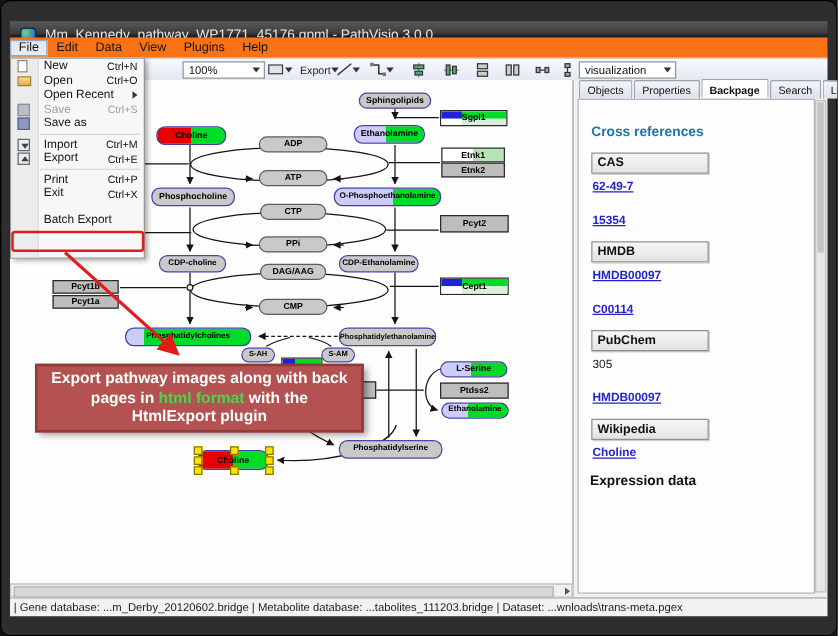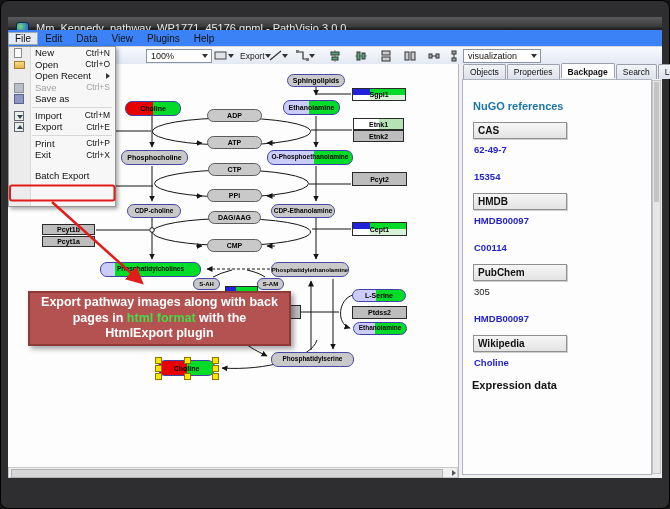--- a/index.html
+++ b/index.html
@@ -5,21 +5,21 @@
   html,body{margin:0;padding:0;background:#141414;font-family:"Liberation Sans",sans-serif;}
   #win{position:relative;width:670px;height:509px;background:#2e2e30;border-radius:8px;overflow:hidden;
        box-shadow:0 0 0 1px #000 inset;}
   
   .titlebar{position:absolute;left:8px;top:17px;width:654px;height:22px;
     background:linear-gradient(#5a5a5c 0%,#3a3a3c 45%,#232325 50%,#141416 100%);
     display:flex;align-items:center;color:#e6e6e6;font-size:11px;}
   .app-icon{width:11px;height:11px;margin:0 7px 0 8px;border-radius:3px;
     background:radial-gradient(circle at 30% 30%,#7ad47a,#1f6fd0 75%);border:1px solid #0a2a4a;}
   
-  .menubar{position:absolute;left:8px;top:30px;width:654px;height:16px;background:#3b82f6;
+  .menubar{position:absolute;left:8px;top:30px;width:654px;height:16px;background:#f97316;
     border-bottom:1px solid #d8d8d8;display:flex;align-items:center;font-size:10px;color:#111;}
   .menubar .mb{padding:1px 7px;}
   .menubar .mb.pressed{background:#e4e9f2;border:1px solid #9ab;padding:0 6px;}
   
   .toolbar{position:absolute;left:8px;top:47px;width:654px;height:17px;
     background:linear-gradient(#f7f9fc,#e3e9f3);border-bottom:1px solid #c7cdd8;}
   .tb-label{position:absolute;top:4px;font-size:9px;color:#222;padding-left:36px;}
   .combo{position:absolute;top:2px;height:12px;background:#fff;border:1px solid #8a94a6;
     font-size:9px;display:flex;align-items:center;padding-left:4px;color:#111;}
   .caret{width:0;height:0;border-left:3px solid transparent;border-right:3px solid transparent;
@@ -86,21 +86,21 @@
   .tab{padding:2px 6px 0 6px;background:linear-gradient(#f2f4f8,#dde1ea);border:1px solid #9aa0ad;
     border-bottom:none;margin-right:1px;border-radius:2px 2px 0 0;}
   .tab.active{background:#fdfdfd;font-weight:bold;position:relative;top:-1px;padding-top:3px;}
   .bp{position:absolute;left:3px;top:15px;width:190px;height:396px;background:#fdfdfd;
     border:1px solid #aeb4bf;box-sizing:border-box;overflow:hidden;padding:6px 0 0 8px;}
   .bp-heading{color:#1b75a8;font-weight:bold;font-size:11px;margin:14px 0 10px 2px;}
   .bp-sec{margin:0 0 9px 2px;}
   .bp-head{width:84px;border:1px solid #8f8f8f;background:linear-gradient(#f6f6f6,#e3e3e3);
     padding:2px 4px;font-weight:bold;font-size:10px;color:#111;box-shadow:1px 1px 0 #cfcfcf;}
   .bp-val{display:inline-block;margin:4px 0 0 1px;font-size:9.5px;font-weight:bold;color:#2323cc;
-    }
+    text-decoration:underline;}
   .bp-val.plain{color:#222;font-weight:normal;text-decoration:none;}
   .bp-footer{font-weight:bold;font-size:11px;color:#111;margin:8px 0 0 1px;}
   .vscroll{position:absolute;right:1px;top:16px;width:9px;height:394px;background:#e6e6e6;border:1px solid #c2c2c2;box-sizing:border-box;}
   .vthumb{position:absolute;left:1px;top:1px;width:5px;height:120px;background:#c4c4c4;}
   
   .statusbar{position:absolute;left:8px;top:478px;width:654px;height:15px;background:#f2f2f2;
     border-top:1px solid #b9b9b9;display:flex;align-items:center;font-size:9px;color:#222;
     padding-left:3px;box-sizing:border-box;white-space:nowrap;overflow:hidden;}
 </style>
 </head>
@@ -379,31 +379,34 @@
 
   <div class="rpanel">
     <div class="tabs" id="rp-tabs">
         <div class="tab">Objects</div>
         <div class="tab">Properties</div>
         <div class="tab active">Backpage</div>
         <div class="tab">Search</div>
         <div class="tab">Legend</div>
       </div>
     <div class="bp">
-      <div class="bp-heading">NuGO references</div>
+      <div class="bp-heading">Cross references</div>
       <div id="bp-sections">
           <div class="bp-sec"><div class="bp-head">CAS</div><a class="bp-val">62-49-7</a></div>
           <div class="bp-sec"><a class="bp-val">15354</a></div>
           <div class="bp-sec"><div class="bp-head">HMDB</div><a class="bp-val">HMDB00097</a></div>
           <div class="bp-sec"><a class="bp-val">C00114</a></div>
           <div class="bp-sec"><div class="bp-head">PubChem</div><span class="bp-val plain">305</span></div>
           <div class="bp-sec"><a class="bp-val">HMDB00097</a></div>
           <div class="bp-sec"><div class="bp-head">Wikipedia</div><a class="bp-val">Choline</a></div>
         </div>
       <div class="bp-footer">Expression data</div>
     </div>
     <div class="vscroll">
       <div class="vthumb"></div>
     </div>
   </div>
 
+  <div class="statusbar">
+    <span>| Gene database: ...m_Derby_20120602.bridge | Metabolite database: ...tabolites_111203.bridge | Dataset: ...wnloads\trans-meta.pgex</span>
+  </div>
 
 </div>
 
 </body></html>

